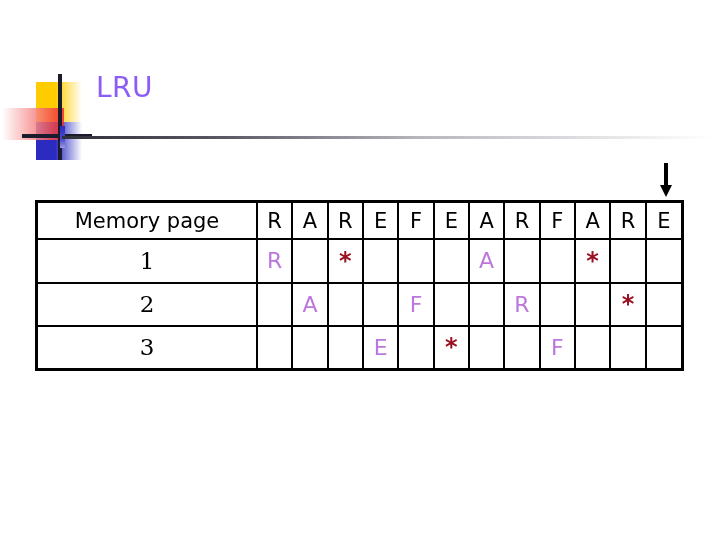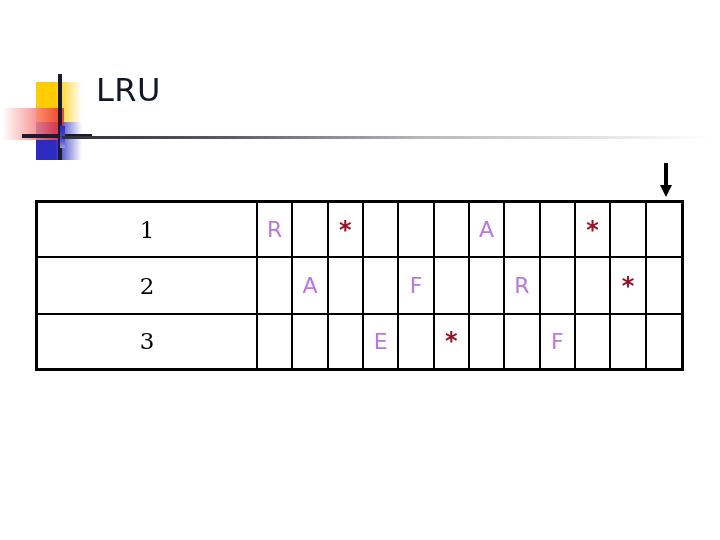--- a/index.html
+++ b/index.html
@@ -63,22 +63,22 @@
     width: 70px;
     height: 4px;
     background: #1b1b2e;
   }
 
   
   .title {
     position: absolute;
     left: 96px;
     top: 74px;
-    font-size: 32px;
-    color: #0f172a;
+    font-size: 28px;
+    color: #8b5cf6;
     font-family: "DejaVu Sans", sans-serif;
     letter-spacing: 0.5px;
     line-height: 1;
   }
 
   
   .rule {
     position: absolute;
     left: 62px;
     top: 136px;
@@ -204,20 +204,35 @@
 
 <div class="arrow">
   <div class="shaft"></div>
   <div class="head"></div>
 </div>
 
 <div class="tbl-wrap">
   <table class="grid">
     <tbody id="grid-body">
         <tr>
+          <td class="lbl-cell">Memory page</td>
+          <td class="hdr">R</td>
+          <td class="hdr">A</td>
+          <td class="hdr">R</td>
+          <td class="hdr">E</td>
+          <td class="hdr">F</td>
+          <td class="hdr">E</td>
+          <td class="hdr">A</td>
+          <td class="hdr">R</td>
+          <td class="hdr">F</td>
+          <td class="hdr">A</td>
+          <td class="hdr">R</td>
+          <td class="hdr">E</td>
+        </tr>
+        <tr>
           <td class="lbl-cell rowlbl">1</td>
           <td class="val letter">R</td>
           <td class="val letter"></td>
           <td class="val star">*</td>
           <td class="val letter"></td>
           <td class="val letter"></td>
           <td class="val letter"></td>
           <td class="val letter">A</td>
           <td class="val letter"></td>
           <td class="val letter"></td>

